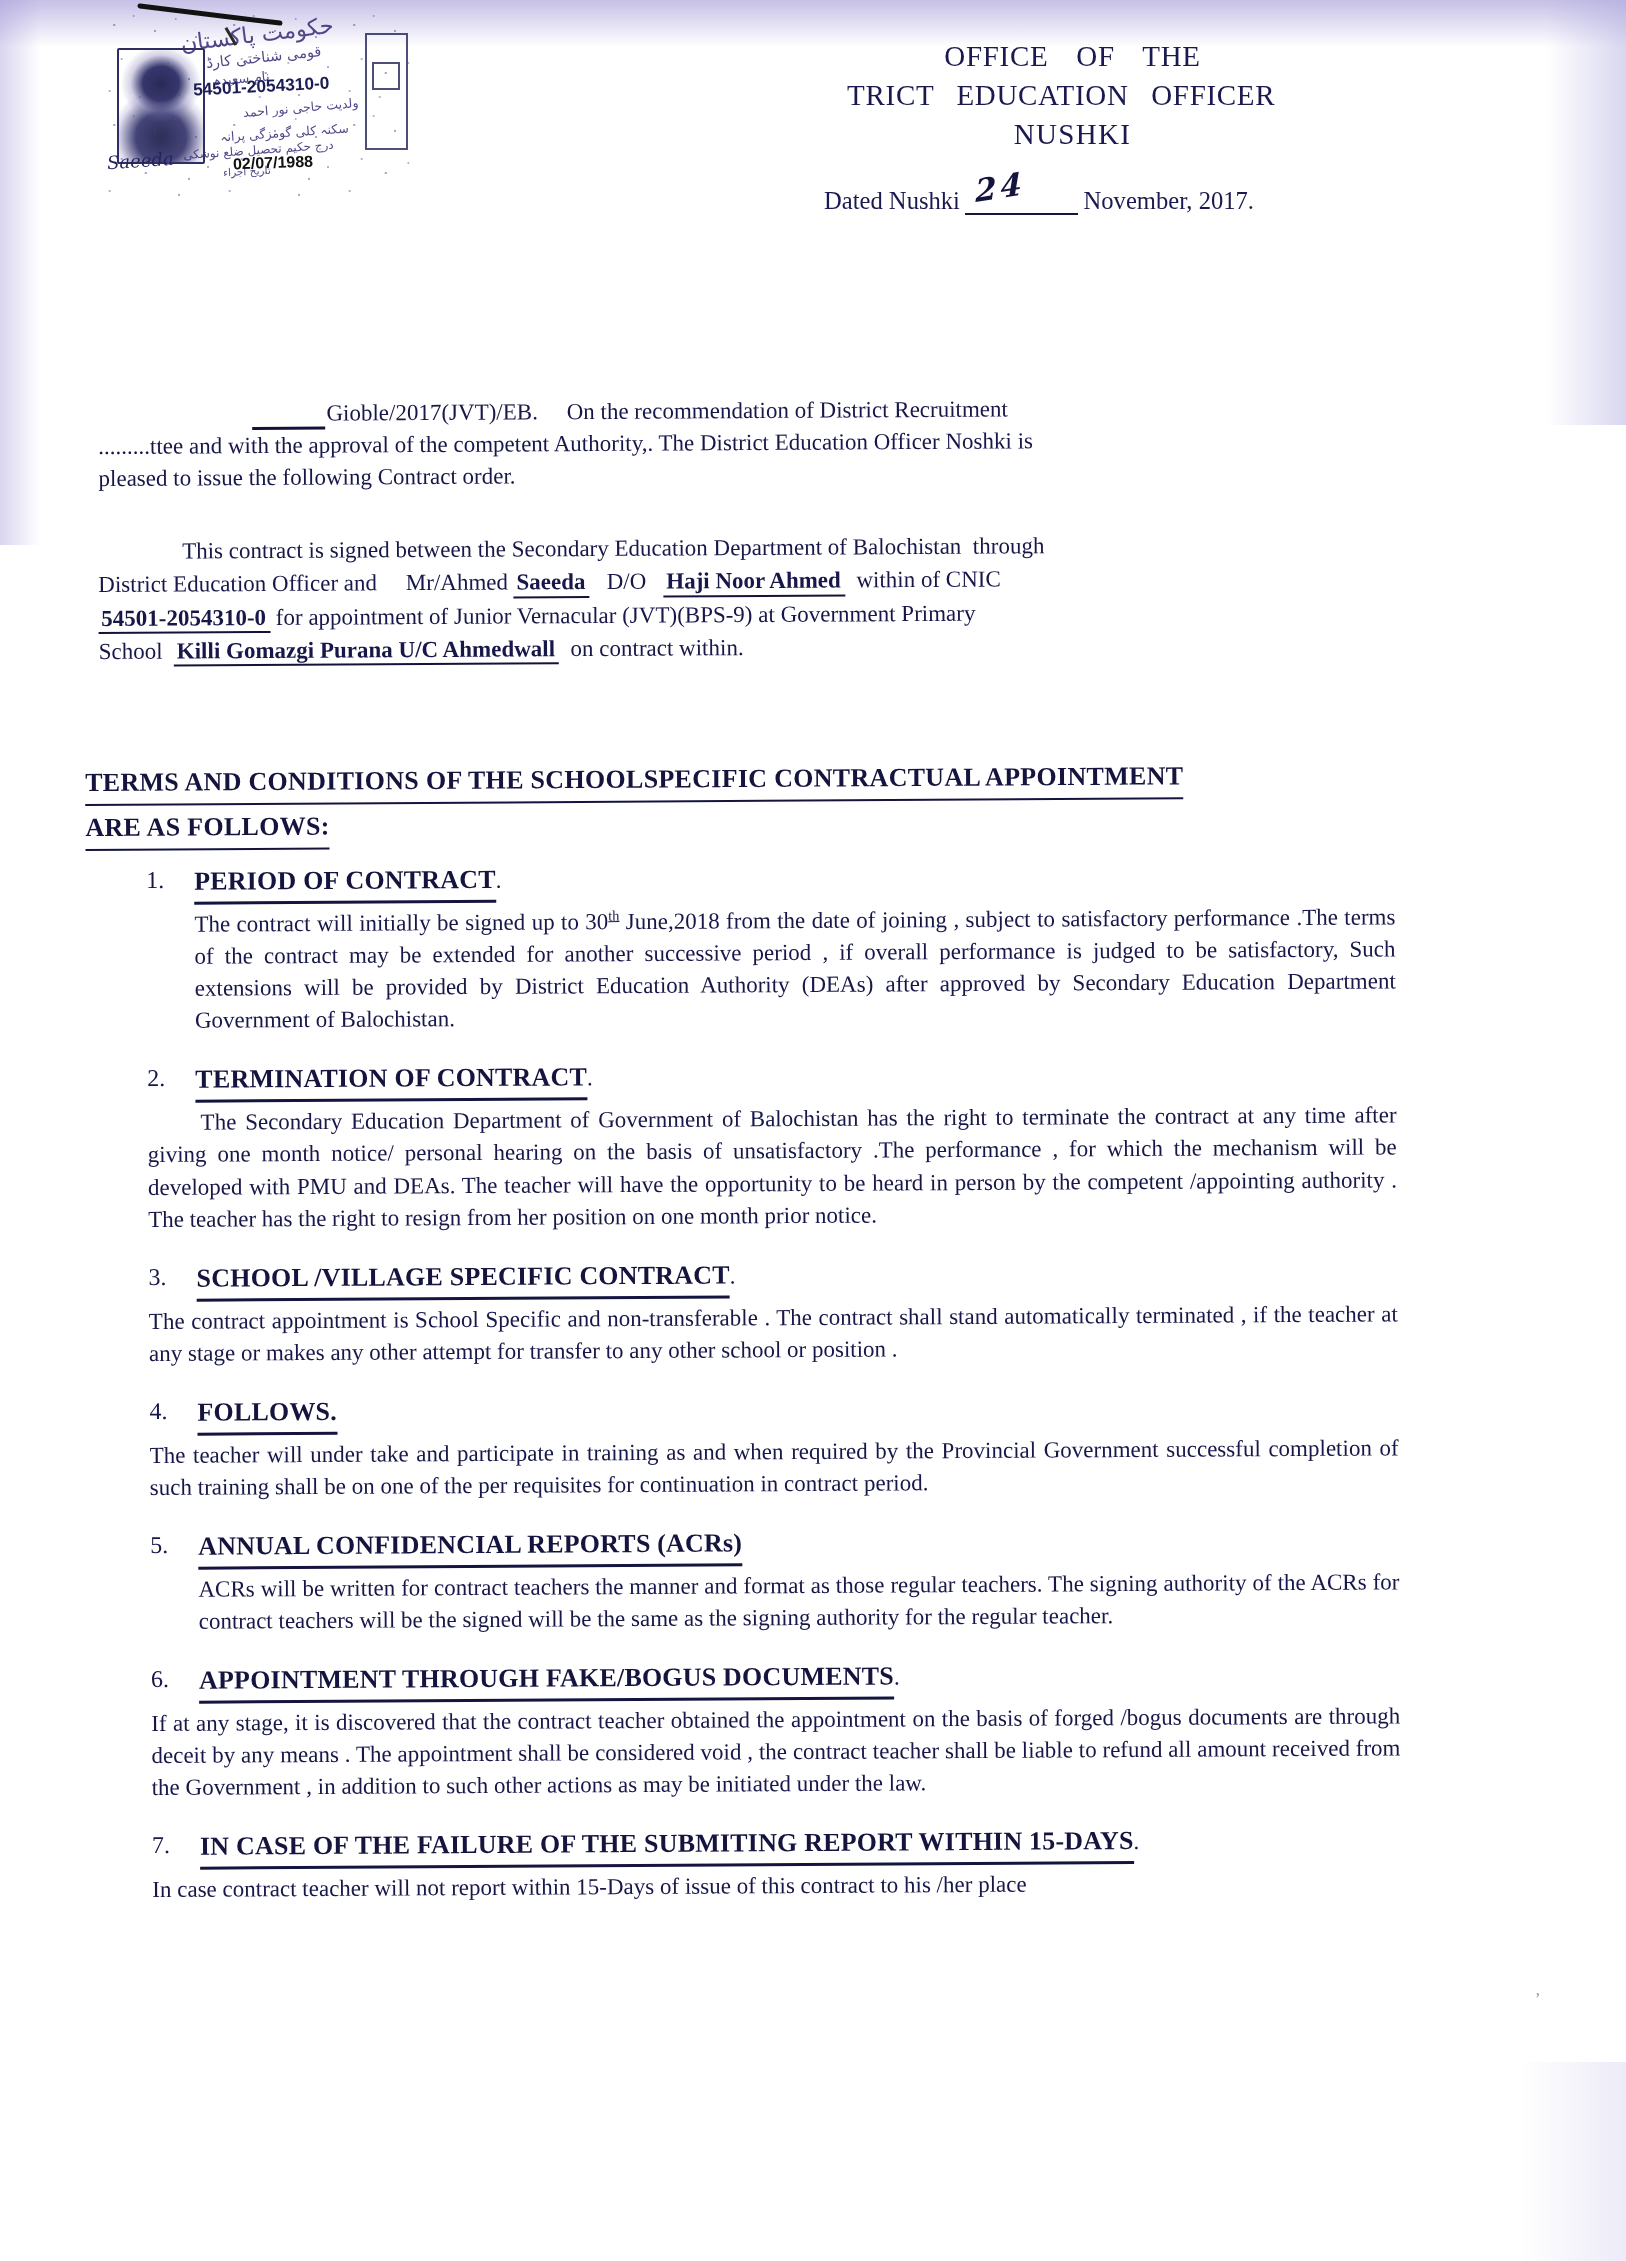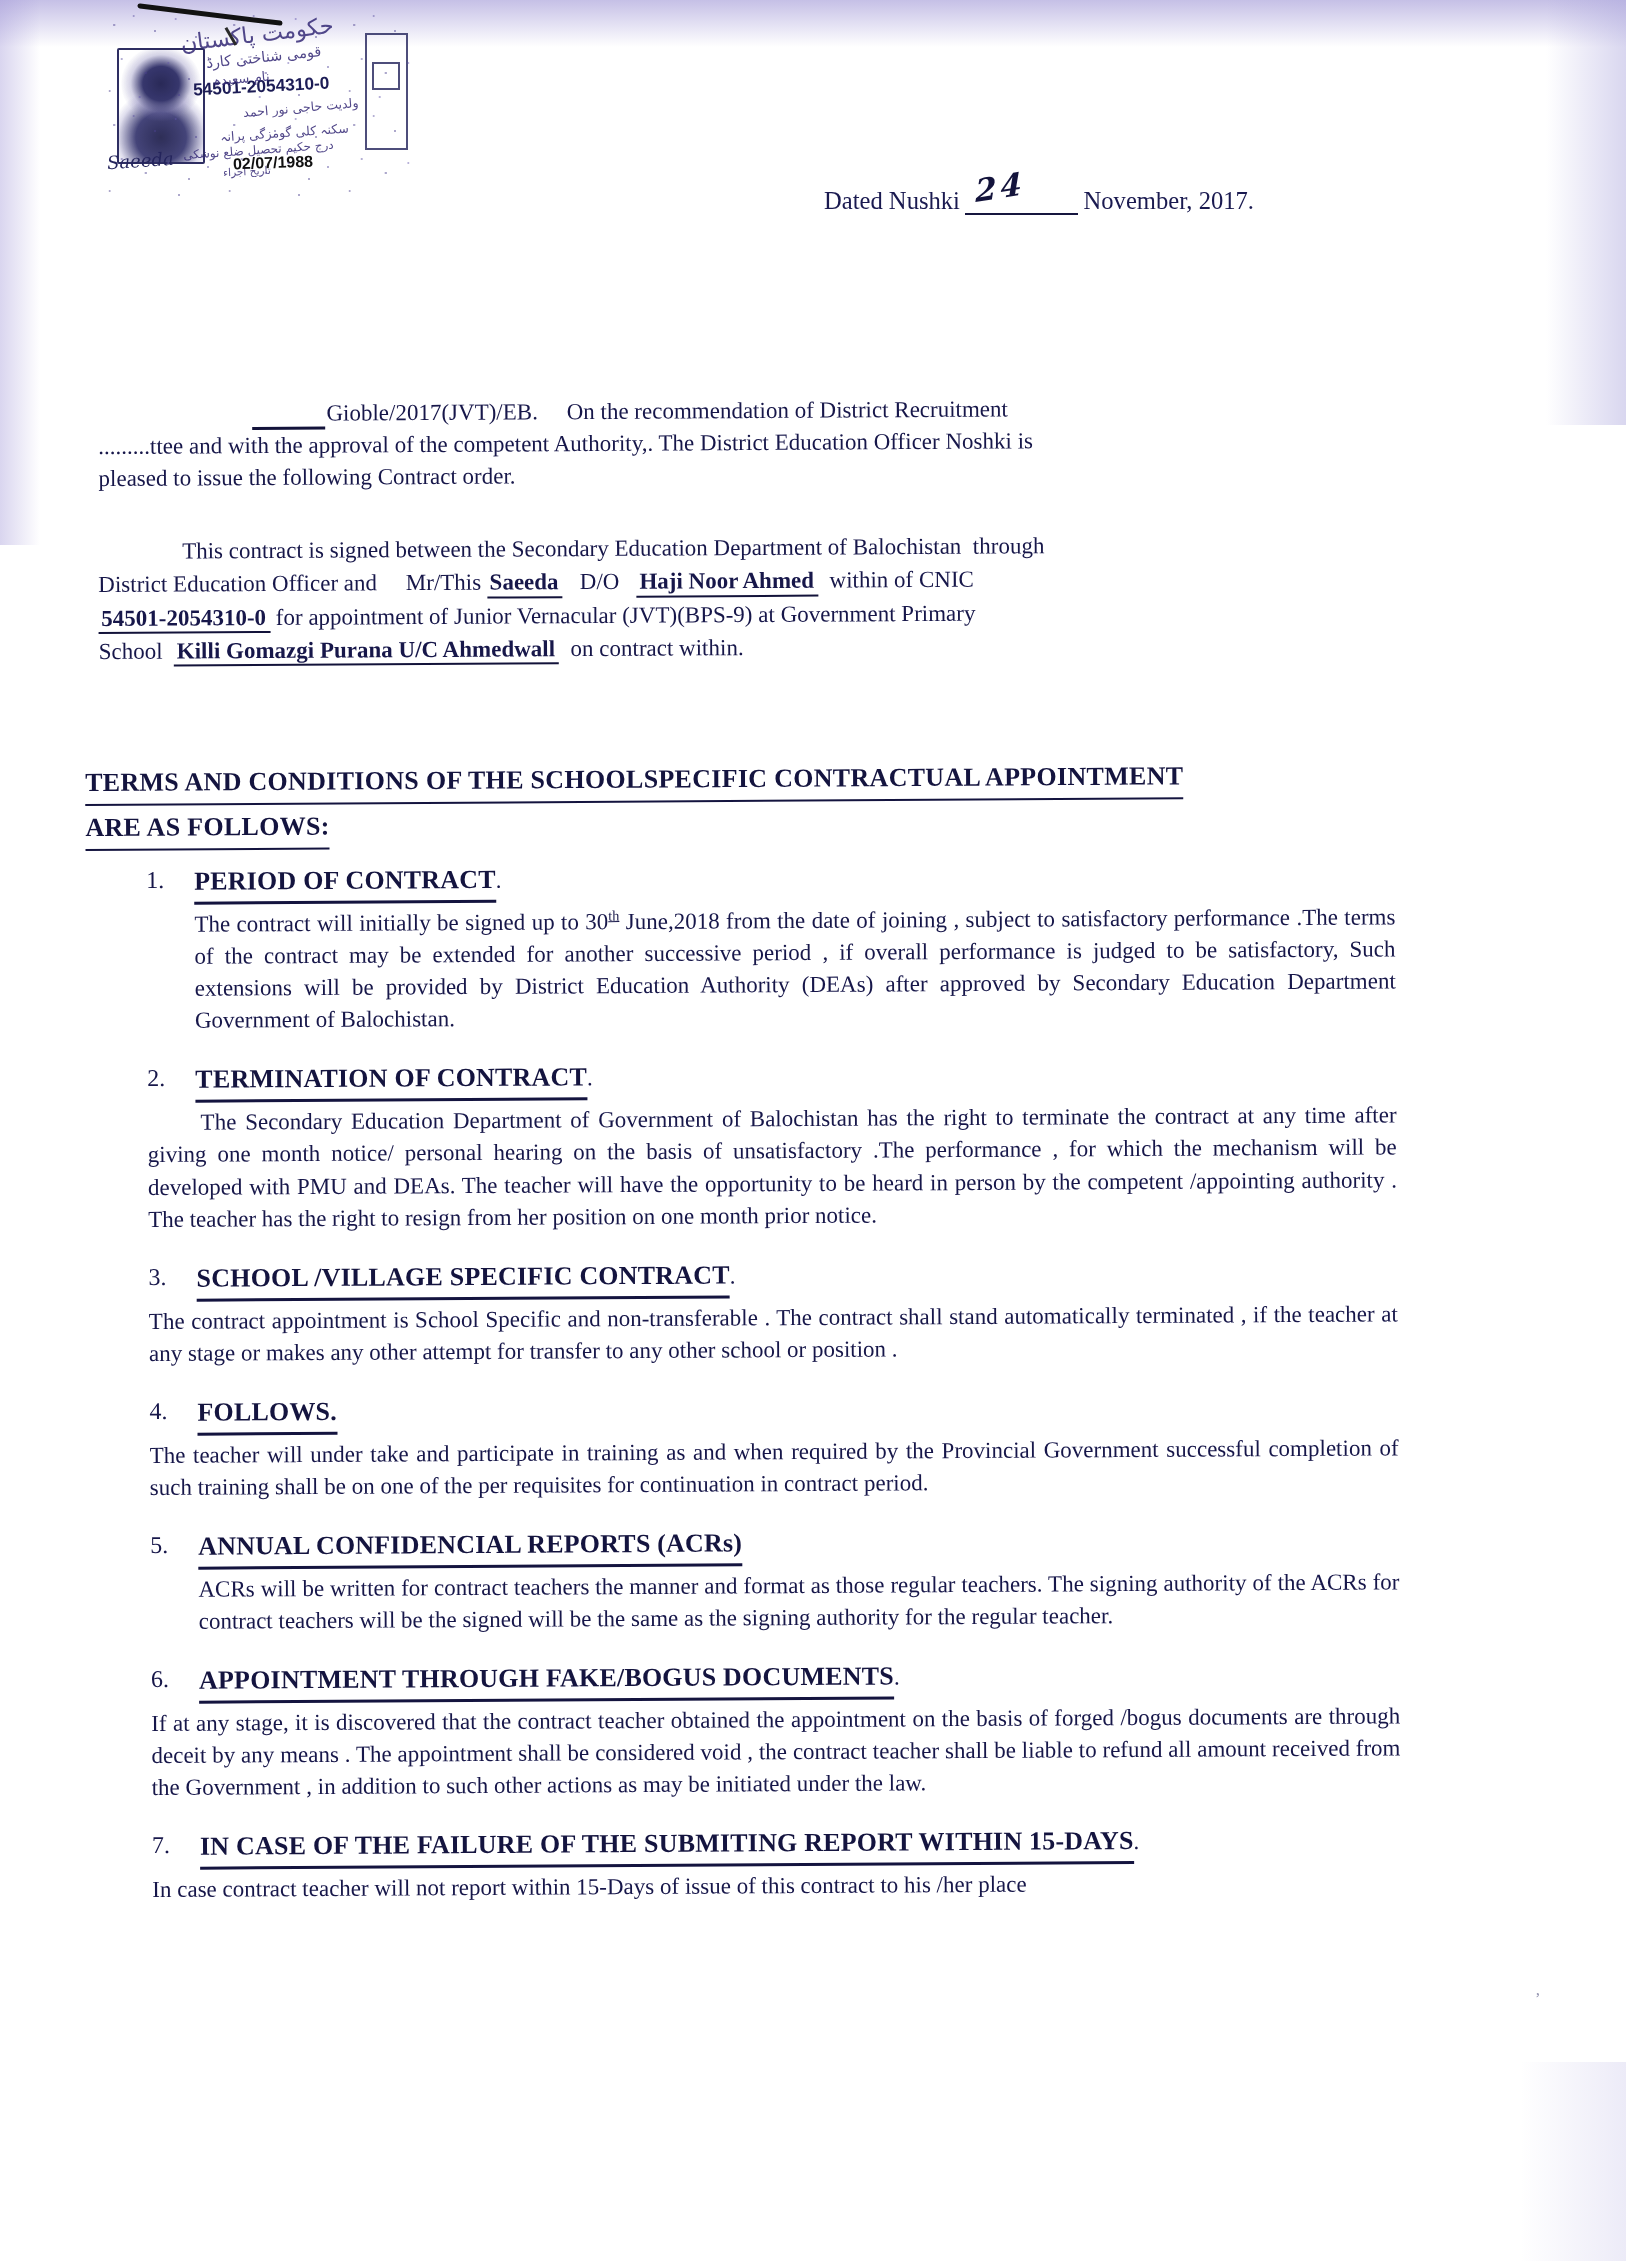--- a/index.html
+++ b/index.html
@@ -279,37 +279,42 @@
       <div class="stamp-line stamp-urdu6">درج حکیم تحصیل ضلع نوشکی</div>
       <div class="stamp-line stamp-urdu7">تاریخ اجراء</div>
       <div class="stamp-date">02/07/1988</div>
       <div class="stamp-signature">Saeeda</div>
       <div class="stamp-noise"></div>
     </div>
     <div class="pen-stroke"></div>
     <div class="pen-stroke2"></div>
   </div>
 
+  <div class="letterhead">
+    <div class="lh-line lh-1">OFFICE OF THE</div>
+    <div class="lh-line lh-2">TRICT EDUCATION OFFICER</div>
+    <div class="lh-line lh-3">NUSHKI</div>
+  </div>
 
   <div class="dateline">
     <span>Dated Nushki</span><span class="date-blank"><span class="date-hand">24</span></span><span>November, 2017.</span>
   </div>
 
   <div class="para-intro skew-a">
     <span class="ln" style="padding-left:154px;"><span class="ref-blank"></span><span>Gioble/2017(JVT)/EB.</span>&nbsp;&nbsp;&nbsp;&nbsp;&nbsp;<span>On the recommendation of District Recruitment</span></span>
     <span class="ln" style="padding-left:0;"><span>.........</span><span>ttee and with the approval of the competent Authority,. The District Education Officer Noshki  is</span></span>
     <span class="ln">pleased to issue  the following  Contract order.</span>
   </div>
 
   <div class="para-contract skew-a">
     <span class="ln">
       <span style="padding-left:84px;">This contract is signed between the Secondary Education Department of Balochistan</span>&nbsp;&nbsp;<span>through</span>
     </span>
     <span class="ln">
-      <span>District Education Officer and</span>&nbsp;&nbsp;&nbsp;&nbsp;&nbsp;<span>Mr/This</span>&nbsp;<span class="ul">Saeeda</span>&nbsp;&nbsp;&nbsp;<span>D/O</span>&nbsp;&nbsp;&nbsp;<span class="ul">Haji Noor Ahmed</span>&nbsp;&nbsp;<span>within of CNIC</span>
+      <span>District Education Officer and</span>&nbsp;&nbsp;&nbsp;&nbsp;&nbsp;<span>Mr/Ahmed</span>&nbsp;<span class="ul">Saeeda</span>&nbsp;&nbsp;&nbsp;<span>D/O</span>&nbsp;&nbsp;&nbsp;<span class="ul">Haji Noor Ahmed</span>&nbsp;&nbsp;<span>within of CNIC</span>
     </span>
     <span class="ln">
       <span class="ul">54501-2054310-0</span>&nbsp;<span>for appointment of Junior  Vernacular  (JVT)(BPS-9) at Government Primary</span>
     </span>
     <span class="ln">
       <span>School</span>&nbsp;&nbsp;<span class="ul">Killi  Gomazgi Purana  U/C Ahmedwall</span>&nbsp;&nbsp;<span>on contract  within.</span>
     </span>
   </div>
 
   <div class="terms-head skew-a">

